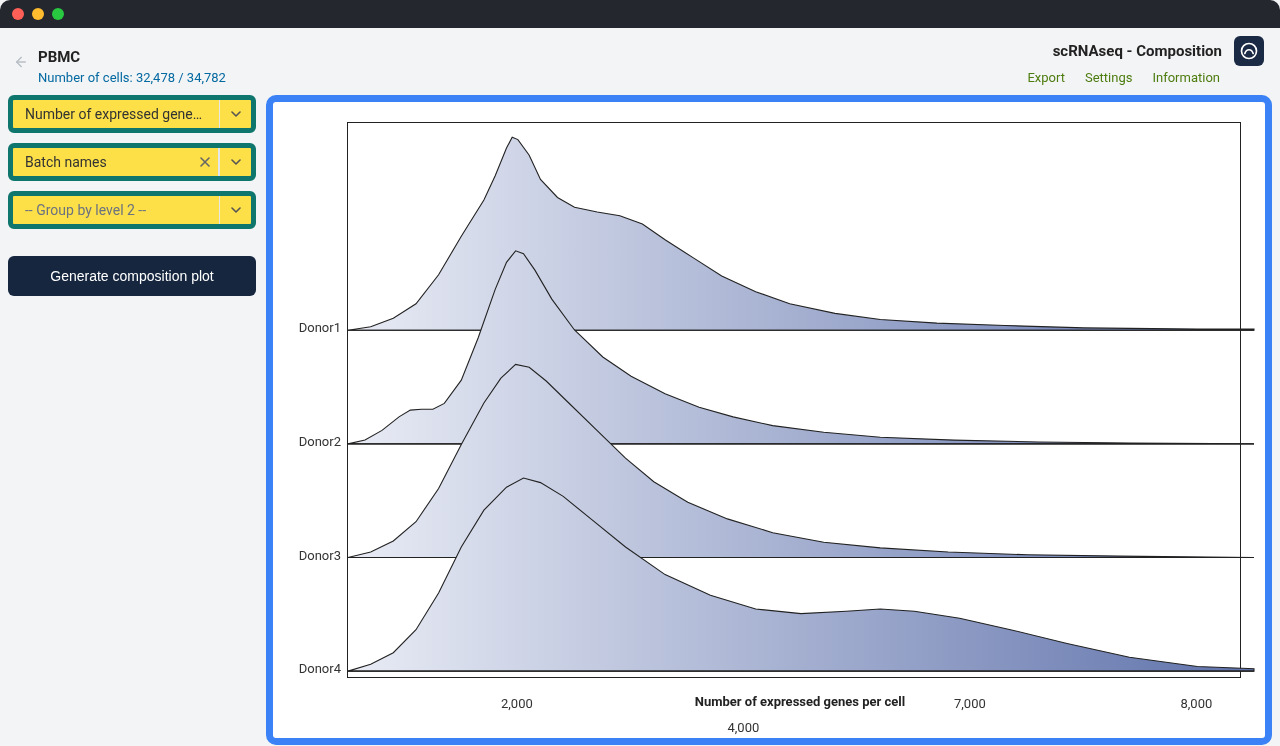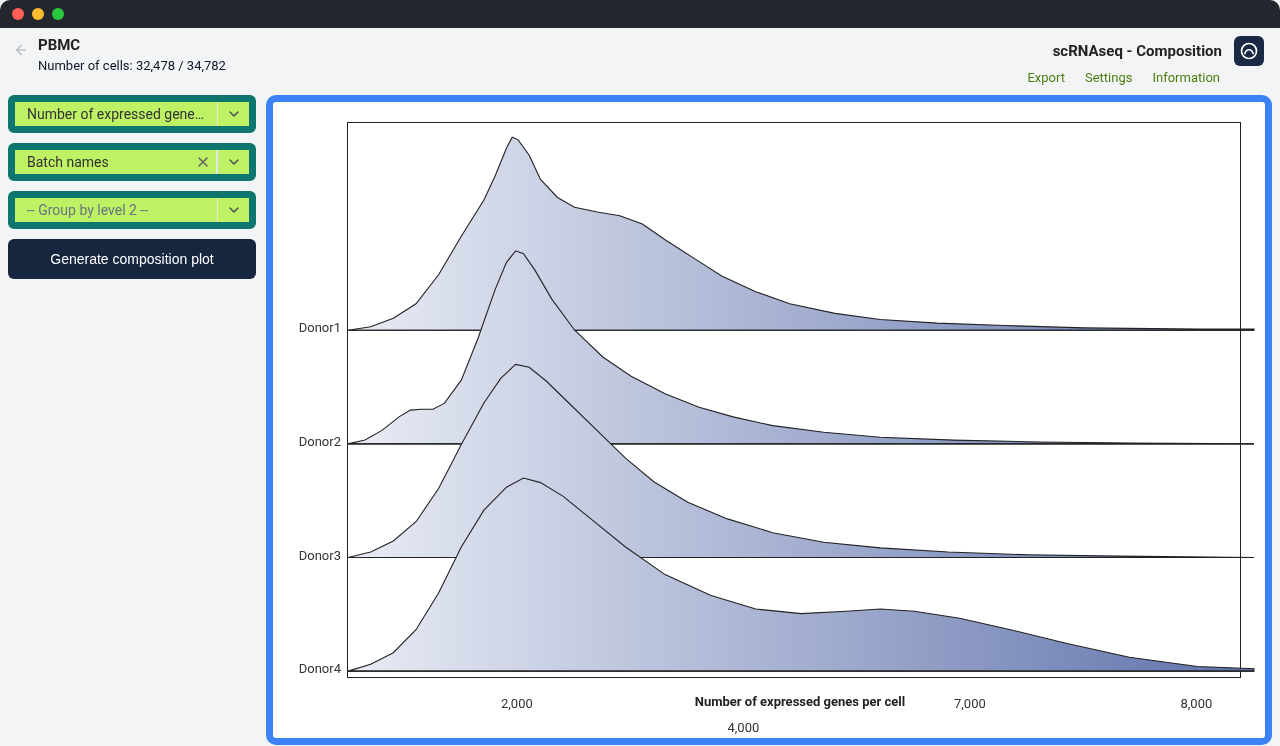--- a/index.html
+++ b/index.html
@@ -3,40 +3,40 @@
 <meta charset="utf-8">
 <style>
   * { box-sizing: border-box; margin: 0; padding: 0; }
   html, body { width: 1280px; height: 746px; font-family: -apple-system, BlinkMacSystemFont, "Segoe UI", Roboto, sans-serif; background: #f3f4f5; overflow: hidden; }
   .window { width: 1280px; height: 746px; background: #f3f4f5; border-radius: 10px; overflow: hidden; position: relative; }
   .titlebar { height: 28px; background: #24272e; display: flex; align-items: center; padding: 0 12px; gap: 8px; }
   .tl-dot { width: 12px; height: 12px; border-radius: 50%; }
   .tl-red { background: #ff5f57; }
   .tl-yellow { background: #febc2e; }
   .tl-green { background: #28c840; }
-  .header { display: flex; justify-content: space-between; align-items: flex-start; padding: 8px 16px 10px 10px; }
+  .header { display: flex; justify-content: space-between; align-items: flex-end; padding: 8px 16px 10px 10px; }
   .header-left { display: flex; align-items: flex-start; gap: 8px; }
   .back-arrow { width: 20px; height: 20px; display: flex; align-items: center; justify-content: center; color: #b8bec6; margin-top: 4px; cursor:pointer; }
   .project-title { font-size: 15px; font-weight: 700; color: #222; }
-  .cell-count { font-size: 13px; color: #0f172a; margin-top: 4px; }
+  .cell-count { font-size: 13px; color: #0369a1; margin-top: 4px; }
   .header-right { display: flex; flex-direction: column; align-items: flex-end; gap: 4px; }
   .header-right-top { display: flex; align-items: center; gap: 12px; }
   .app-title { font-size: 15px; font-weight: 700; color: #222; }
   .app-logo { width: 30px; height: 30px; border-radius: 6px; background: #1b2a44; display: flex; align-items: center; justify-content: center; }
   .nav-links { display: flex; gap: 20px; font-size: 13px; color: #4d7c0f; padding-right: 44px; }
   .nav-links span { cursor: pointer; }
   .body { display: flex; height: calc(746px - 28px - 60px); padding: 0 8px 8px 8px; gap: 10px; }
   .sidebar { width: 248px; flex-shrink: 0; display: flex; flex-direction: column; gap: 10px; }
-  .select { background: #bef264; border: 7px solid #0f766e; border-radius: 6px; height: 38px; display: flex; align-items: center; font-size: 14px; color: #333; position: relative; overflow: hidden; }
+  .select { background: #fde047; border: 5px solid #0f766e; border-radius: 6px; height: 38px; display: flex; align-items: center; font-size: 14px; color: #333; position: relative; overflow: hidden; }
   .select-main { flex: 1; padding: 0 12px; white-space: nowrap; overflow: hidden; text-overflow: ellipsis; }
   .select-placeholder { color: #6b7280; }
   .select-clear { width: 28px; display: flex; align-items: center; justify-content: center; color: #6b7280; font-size: 16px; cursor:pointer; border-right:1px solid #e4e7ea; height:100%;}
   .select-caret { width: 32px; border-left: 1px solid #e4e7ea; height: 100%; display: flex; align-items: center; justify-content: center; cursor:pointer; }
   .caret-svg { width: 12px; height: 12px; }
-  .gen-btn { background: #16263f; color: #fff; border: none; border-radius: 6px; height: 40px; font-size: 14px; cursor: pointer; }
+  .gen-btn { background: #16263f; color: #fff; border: none; border-radius: 6px; height: 40px; font-size: 14px; cursor: pointer; margin-top: 17px; }
   .main-panel { flex: 1; background: #fff; border: 7px solid #3b82f6; border-radius: 10px; position: relative; }
   .plot-frame { position: absolute; left: 74px; right: 24px; top: 20px; bottom: 60px; border: 1.2px solid #222; }
   .ridge-label { position: absolute; font-size: 13px; color: #333; text-align: right; width: 60px; }
   .xtick { position: absolute; font-size: 13px; color: #333; transform: translateX(-50%); }
   .xlabel { position: absolute; left: 50%; transform: translateX(-50%); font-size: 13px; font-weight: 700; color: #222; }
   svg.density { position: absolute; overflow: visible; }
   .density path.fill { stroke: #222; stroke-width: 1.1; }
   .density path.baseline { stroke: #222; stroke-width: 1.1; fill: none; }
 </style>
 </head>

